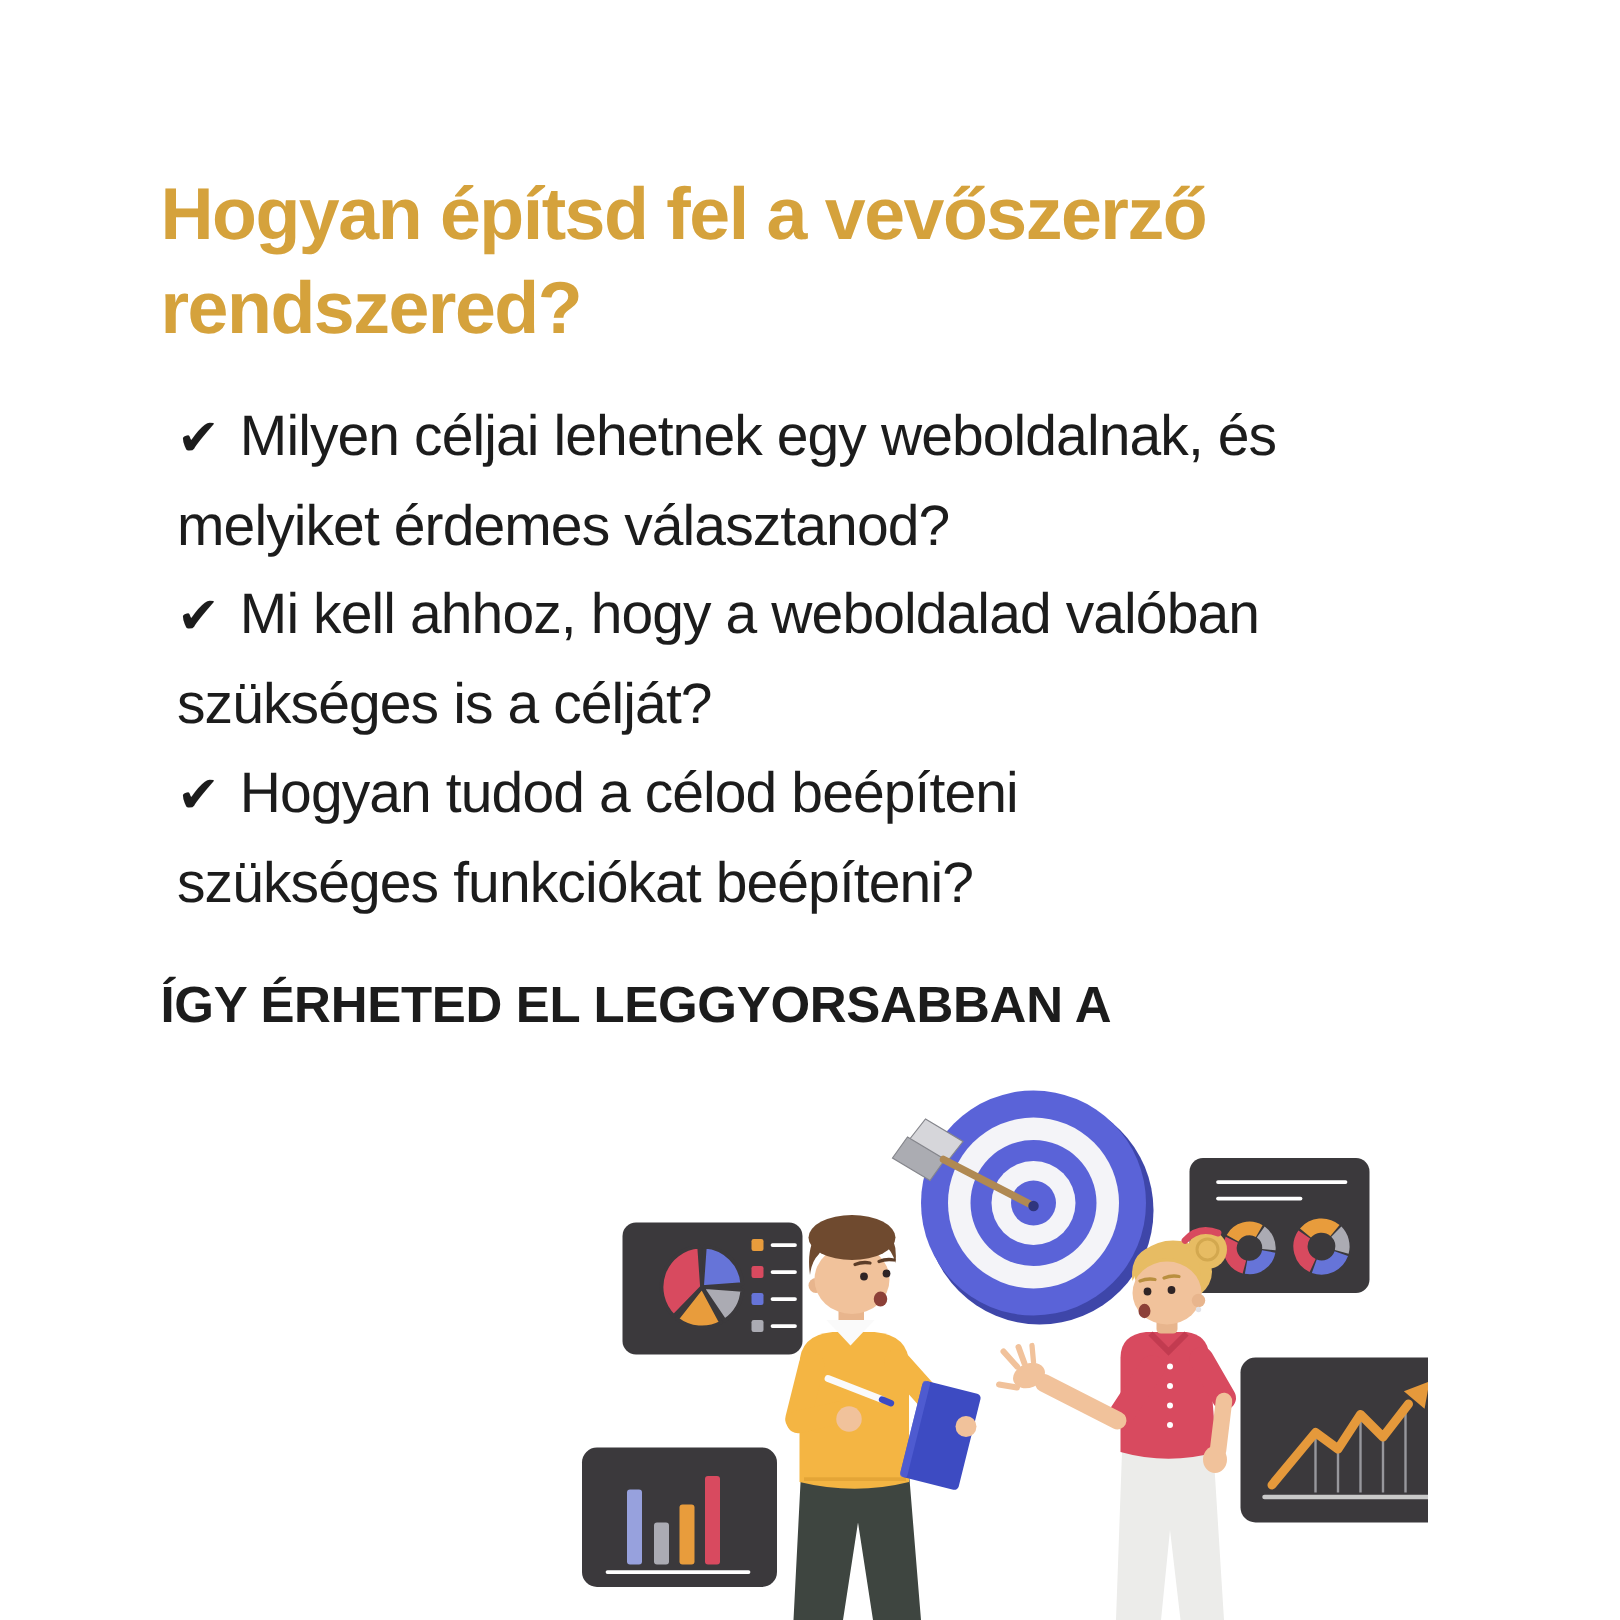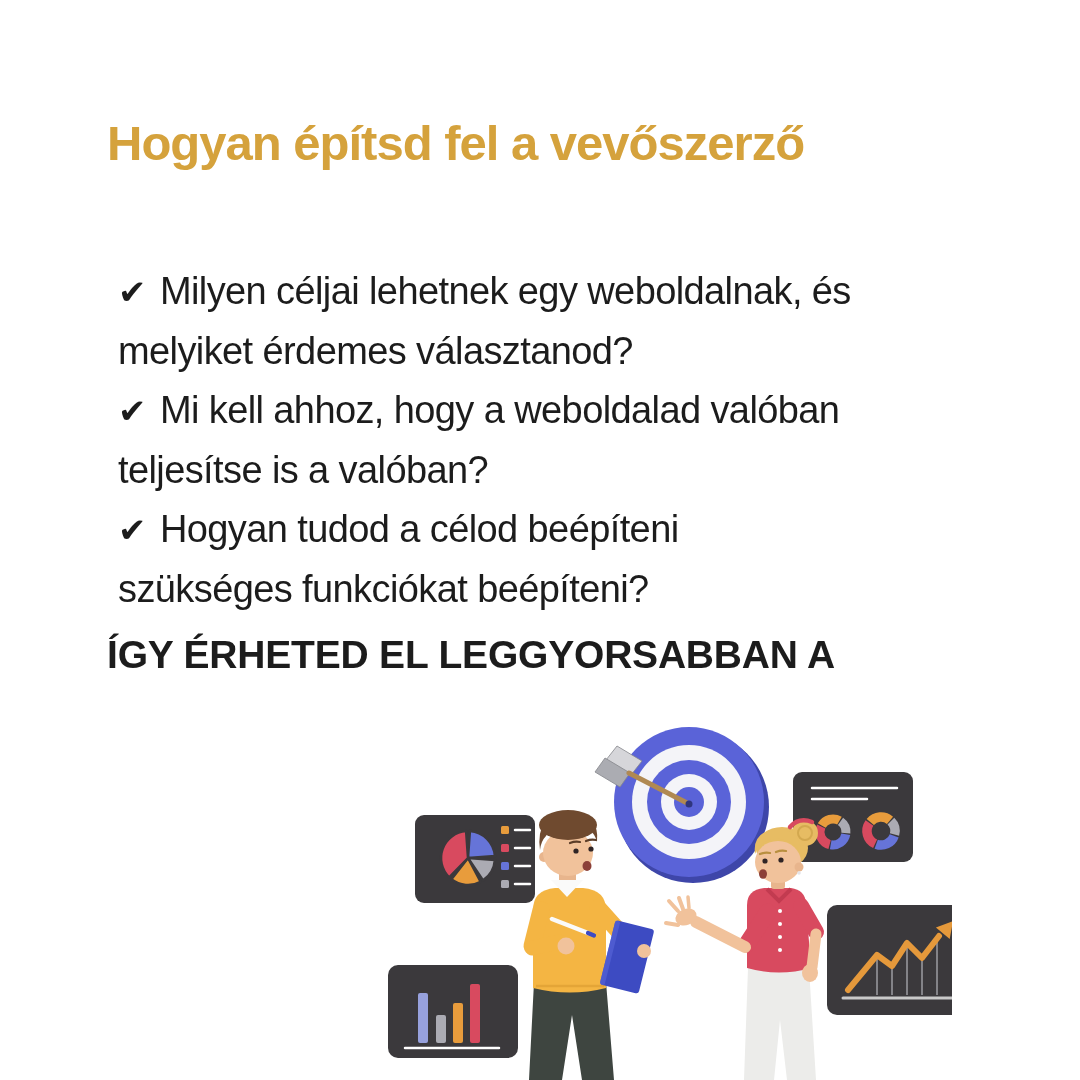--- a/index.html
+++ b/index.html
@@ -33,21 +33,21 @@
 
   .headline{position:absolute;left:107px;top:112px;margin:0;font-size:49px;line-height:63px;
     font-weight:700;color:var(--accent-gold);letter-spacing:-1px;}
   .headline span{display:block;white-space:nowrap;}
 
   .checklist{position:absolute;left:118px;top:262px;font-size:38px;line-height:59px;
     color:var(--text-dark);letter-spacing:-0.6px;}
   .checklist .line{white-space:nowrap;}
   .checklist .check{display:inline-block;margin-right:14px;font-size:34px;}
 
-  .subheadline{position:absolute;left:107px;top:626px;margin:0;font-size:39px;line-height:58px;
+  .subheadline{position:absolute;left:107px;top:641px;margin:0;font-size:34px;line-height:58px;
     font-weight:700;color:var(--text-dark);letter-spacing:-0.2px;}
   .subheadline span{display:block;white-space:nowrap;}
 
   .illustration{position:absolute;left:385px;top:720px;}
 
   
   .f-panel{fill:var(--panel-dark);}
   .f-red{fill:var(--chart-red);} .f-blue{fill:var(--chart-blue);} .f-bluel{fill:var(--chart-blue-light);}
   .f-orange{fill:var(--chart-orange);} .f-gray{fill:var(--chart-gray);}
   .s-red{stroke:var(--chart-red);} .s-blue{stroke:var(--chart-blue);}
@@ -69,30 +69,31 @@
   .f-arrow{fill:var(--arrow-orange);}
   .s-shaft{stroke:var(--arrow-shaft-brown);stroke-linecap:round;}
 </style>
 </head>
 <body>
 
 <div class="canvas">
 
   <h1 class="headline">
     <span>Hogyan építsd fel a vevőszerző</span>
+    <span>rendszered?</span>
   </h1>
 
   <div class="checklist">
     <div class="check-item">
       <div class="line"><span class="check">✔</span><span>Milyen céljai lehetnek egy weboldalnak, és</span></div>
       <div class="line">melyiket érdemes választanod?</div>
     </div>
     <div class="check-item">
       <div class="line"><span class="check">✔</span><span>Mi kell ahhoz, hogy a weboldalad valóban</span></div>
-      <div class="line">teljesítse is a valóban?</div>
+      <div class="line">szükséges is a célját?</div>
     </div>
     <div class="check-item">
       <div class="line"><span class="check">✔</span><span>Hogyan tudod a célod beépíteni</span></div>
       <div class="line">szükséges funkciókat beépíteni?</div>
     </div>
   </div>
 
   <h2 class="subheadline">
     <span>ÍGY ÉRHETED EL LEGGYORSABBAN A</span>
   </h2>

